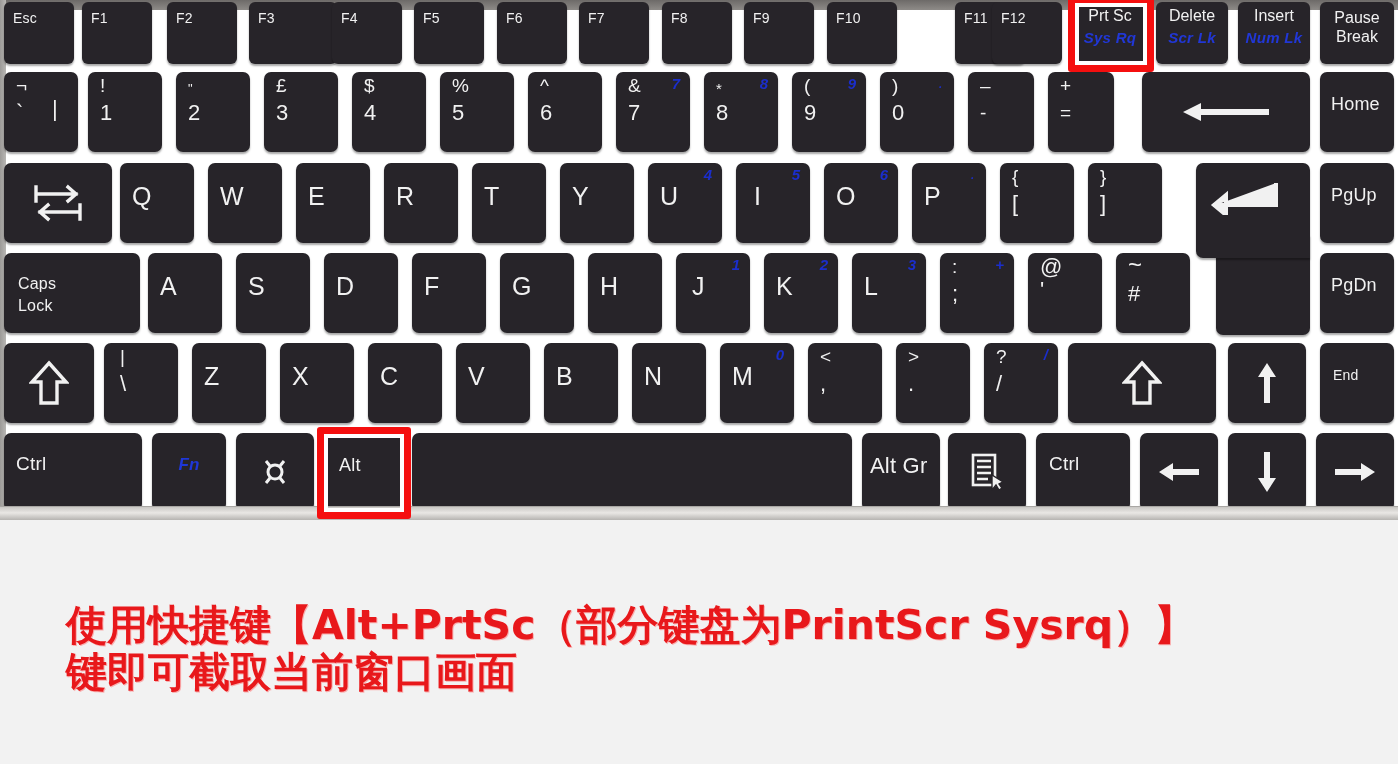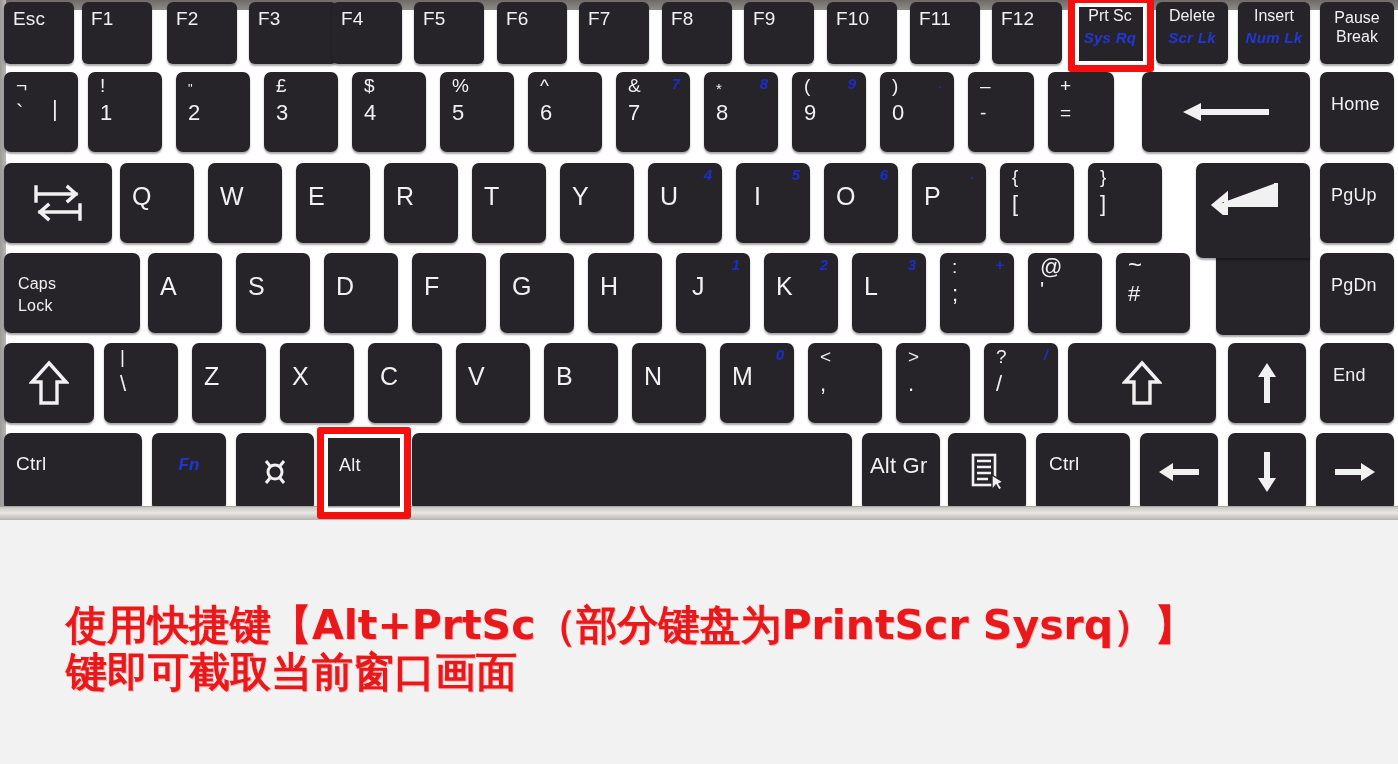--- a/index.html
+++ b/index.html
@@ -45,21 +45,21 @@
     box-shadow: 0 2px 2px rgba(0,0,0,0.35);
     color: #f2f2f2;
     overflow: hidden;
   }
   .key.row0 { border-radius: 6px; }
 
   
   .k-main {
     position: absolute;
     left: 9px; top: 6px;
-    font-size: 19px;
+    font-size: 14px;
     line-height: 21px;
     letter-spacing: .2px;
     color: #f1f1f1;
     white-space: pre-line;
   }
   .k-main.big    { font-size: 25px; top: 9px; left: 12px; }
   .k-main.two    { font-size: 17px; line-height: 19px; top: 9px; }
 
   
   .k-upper {
@@ -195,21 +195,21 @@
     </div>
     <div class="key row0" style="left:662px;top:2px;width:70px;height:62px;">
       <span class="k-main">F8</span>
     </div>
     <div class="key row0" style="left:744px;top:2px;width:70px;height:62px;">
       <span class="k-main">F9</span>
     </div>
     <div class="key row0" style="left:827px;top:2px;width:70px;height:62px;">
       <span class="k-main">F10</span>
     </div>
-    <div class="key row0" style="left:910px;top:2px;width:70px;height:62px;">
+    <div class="key row0" style="left:955px;top:2px;width:70px;height:62px;">
       <span class="k-main">F11</span>
     </div>
     <div class="key row0" style="left:992px;top:2px;width:70px;height:62px;">
       <span class="k-main">F12</span>
     </div>
 
     <div class="key row0" id="prt-sc-key" style="left:1074px;top:2px;width:72px;height:62px;">
       <span class="k-topline">Prt Sc</span>
       <span class="k-bluesub">Sys Rq</span>
     </div>
@@ -471,21 +471,21 @@
       </span>
     </div>
     <div class="key" style="left:1228px;top:343px;width:78px;height:80px;">
       <span class="glyph">
         <svg width="22" height="44" viewBox="0 0 22 44">
             <path d="M11 2 L20 16 L14 16 L14 42 L8 42 L8 16 L2 16 Z" fill="#f1f1f1"></path>
           </svg>
       </span>
     </div>
     <div class="key" style="left:1320px;top:343px;width:74px;height:80px;">
-      <span class="k-main" style="top:22px;left:13px;font-size:18px;">End</span>
+      <span class="k-main" style="top:22px;left:13px;font-size:14px;">End</span>
     </div>
   </div>
 
   <div class="krow">
     <div class="key" style="left:4px;top:433px;width:138px;height:78px;">
       <span class="k-main" style="top:20px;left:12px;font-size:19px;">Ctrl</span>
     </div>
     <div class="key" style="left:152px;top:433px;width:74px;height:78px;">
       <span class="k-fnblue">Fn</span>
     </div>

